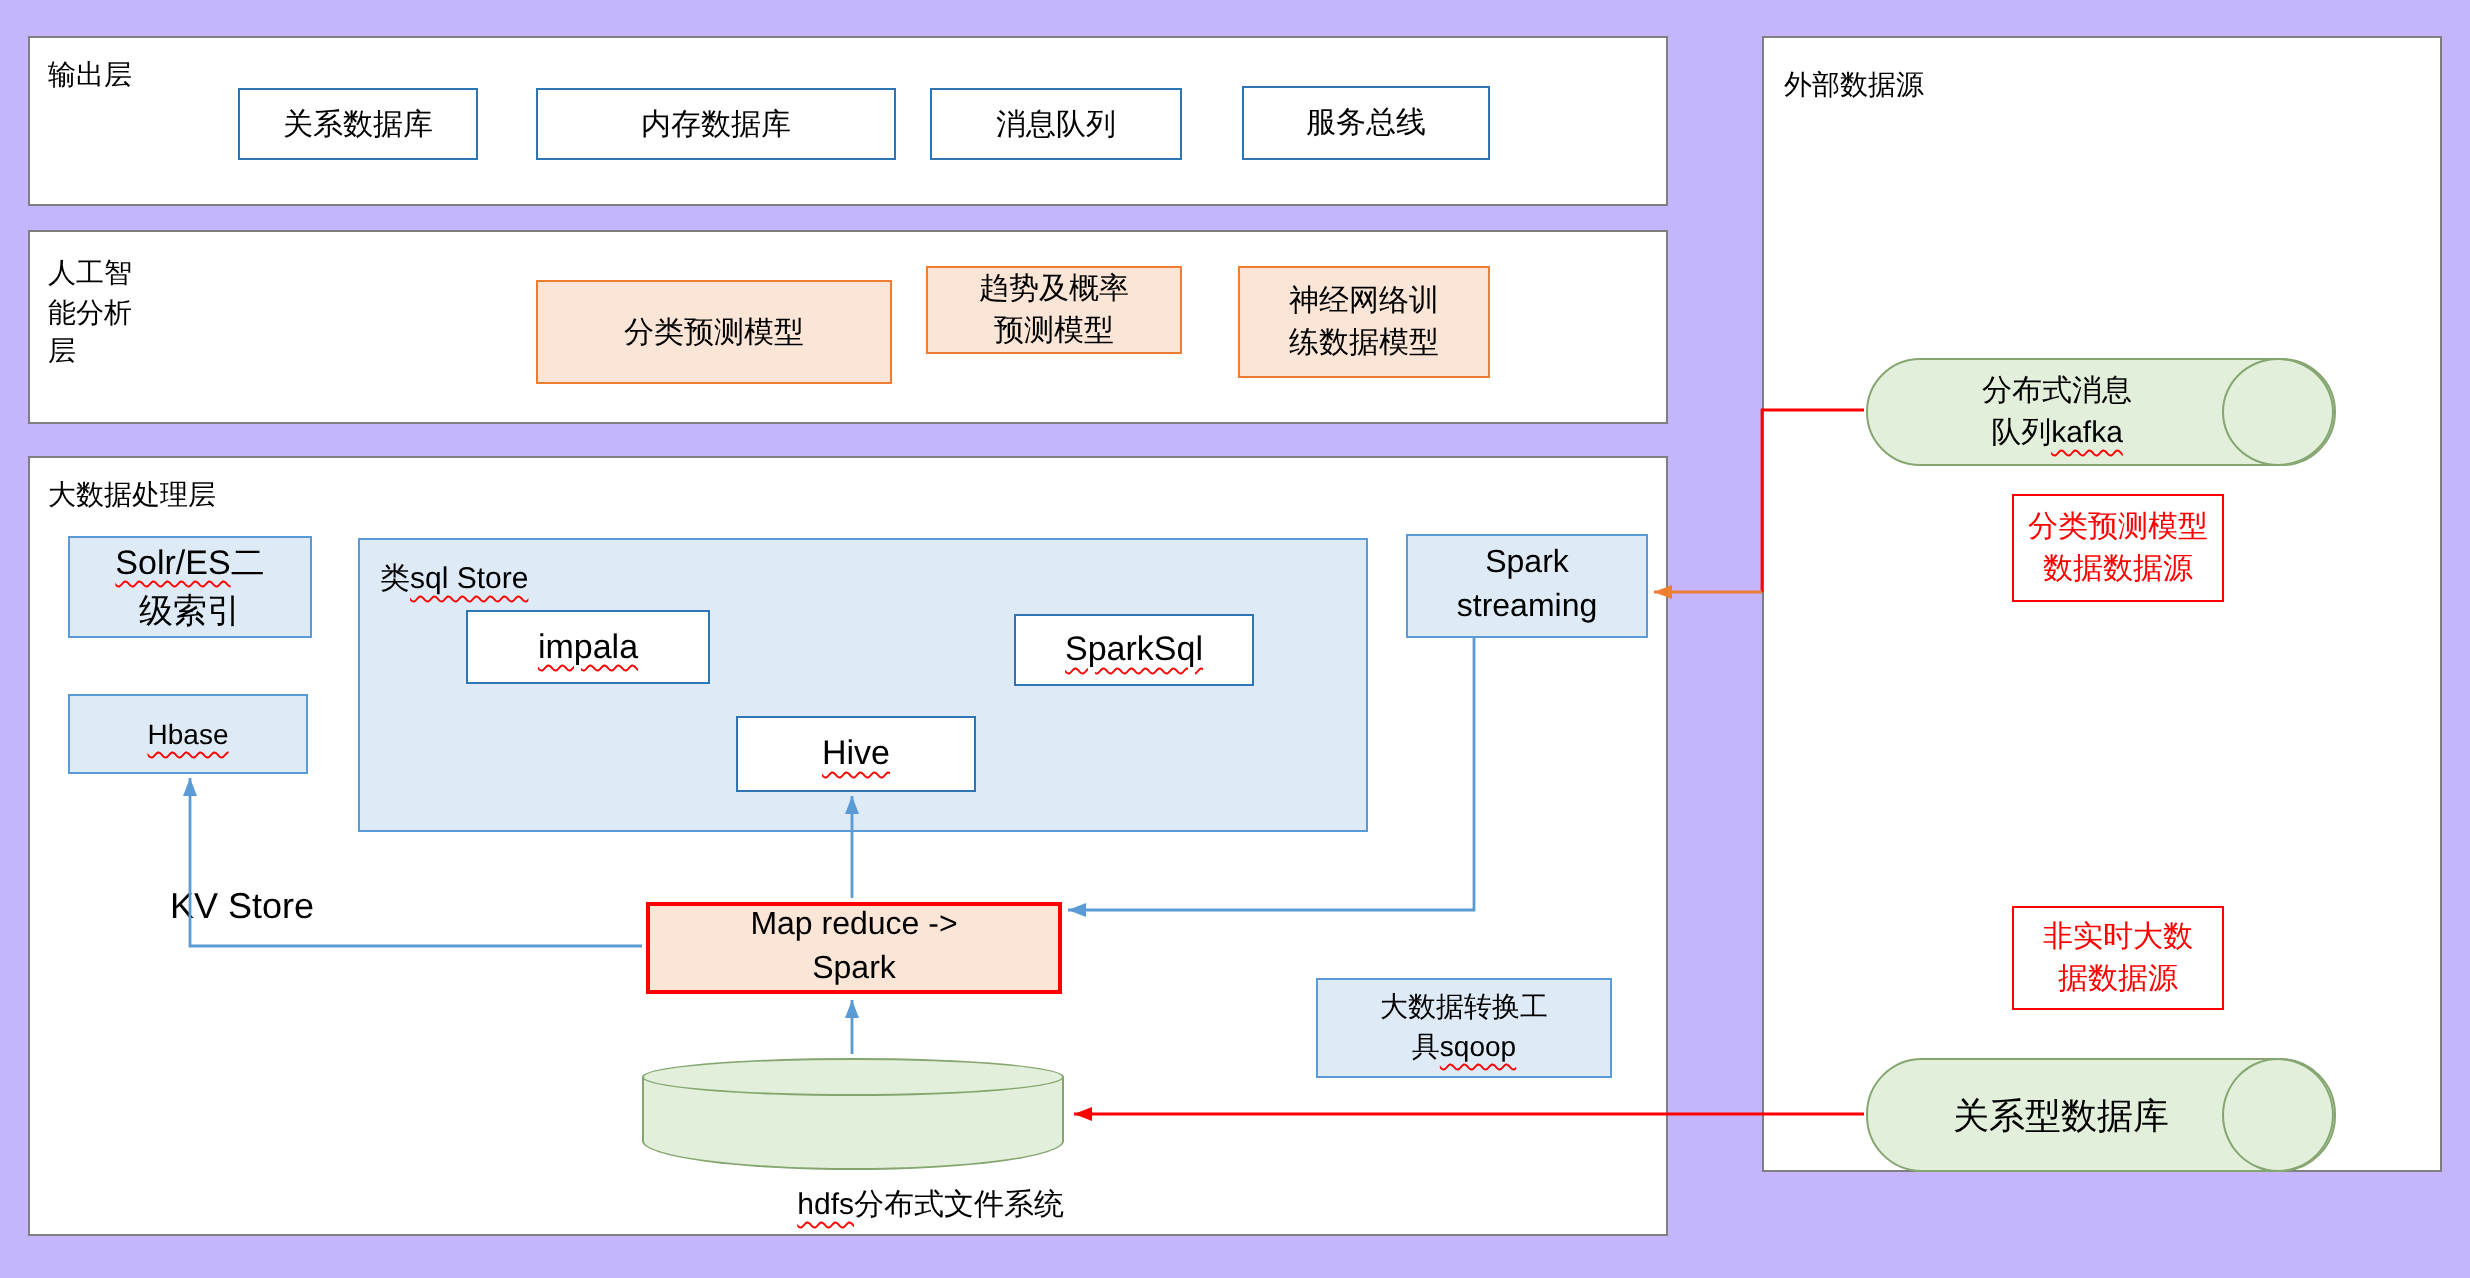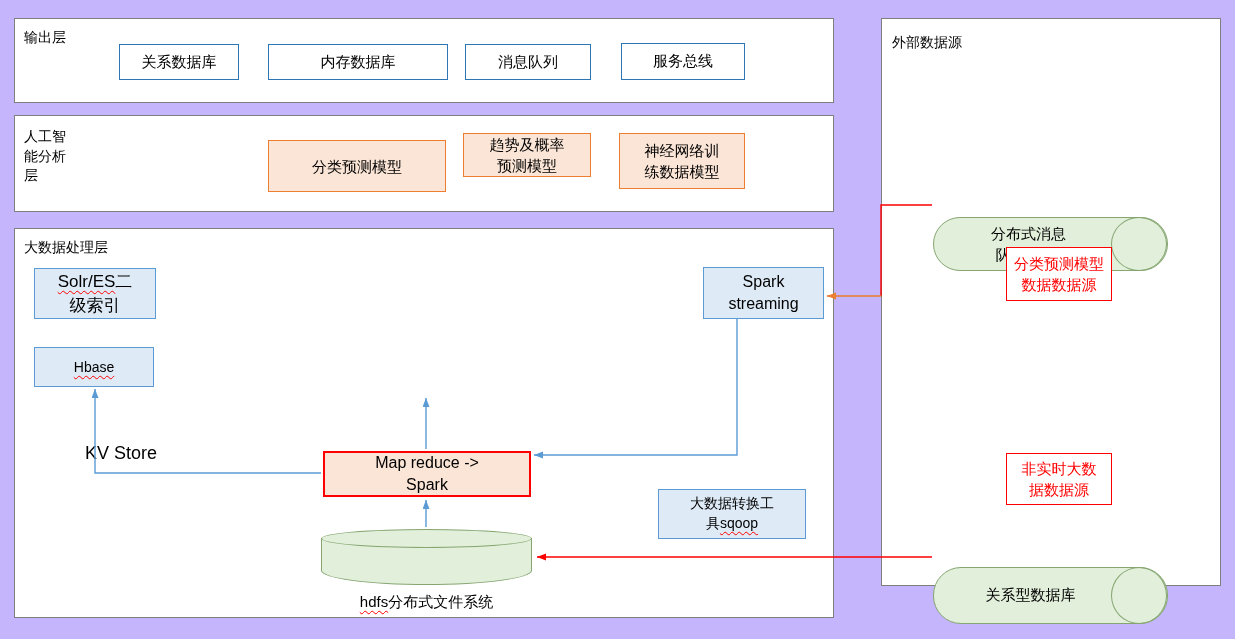--- a/index.html
+++ b/index.html
@@ -14,21 +14,21 @@
   .inner-white { background:#fff; border:1.5px solid var(--blue-border,#2E75B6); font-size:17px; }
   .orange { background:var(--peach-fill,#FBE5D6); border:1.5px solid var(--orange-border,#ED7D31); font-size:15px; }
   .blue { background:var(--light-blue,#DEEBF7); border:1.5px solid var(--panel-blue,#5B9BD5); }
   .sqlstore { background:var(--light-blue,#DEEBF7); border:1px solid var(--panel-blue,#5B9BD5); }
   .redbox { background:var(--peach-fill,#FBE5D6); border:2px solid var(--red,#FF0000); font-size:16px; }
   .redtext { background:#fff; border:1px solid var(--red,#FF0000); color:var(--red,#FF0000); font-size:15px; }
   .bl { display:block; line-height:1.4; }
   .msp { text-decoration-line:underline; text-decoration-style:wavy; text-decoration-color:var(--red,#FF0000); text-decoration-thickness:1px; text-underline-offset:3px; }
   .cyl-top { position:absolute; left:0; right:0; top:0; height:19px; background:var(--green-fill,#E2EFDA); border:1px solid var(--green-border,#85A671); border-radius:50%; }
   .cyl-body { position:absolute; left:0; right:0; top:9px; bottom:0; background:var(--green-fill,#E2EFDA); border:1px solid var(--green-border,#85A671); border-top:none; border-radius:0 0 55% 55% / 0 0 16px 16px; }
-  .hcyl { background:var(--green-fill,#E2EFDA); border:1px solid var(--green-border,#85A671); border-radius:28px;margin-top:38px; }
+  .hcyl { background:var(--green-fill,#E2EFDA); border:1px solid var(--green-border,#85A671); border-radius:28px; }
   .hcyl-cap { position:absolute; top:-1px; bottom:-1px; right:0; width:56px; border:1px solid var(--green-border,#85A671); border-radius:50%; background:transparent; }
   .ln-blue { stroke:var(--panel-blue,#5B9BD5); stroke-width:1.4; fill:none; }
   .ln-red { stroke:var(--red,#FF0000); stroke-width:1.4; fill:none; }
   .ln-orange { stroke:var(--orange-border,#ED7D31); stroke-width:1.6; fill:none; }
   .mk-blue { fill:var(--panel-blue,#5B9BD5); }
   .mk-red { fill:var(--red,#FF0000); }
   .mk-orange { fill:var(--orange-border,#ED7D31); }
   #arrows { position:absolute; left:0; top:0; pointer-events:none; z-index:10; }
 </style>
 </head>
@@ -77,20 +77,34 @@
 
     <div class="abs box blue" style="left:19px;top:39px;width:122px;height:51px;font-size:17px">
       <span class="bl"><span class="msp">Solr/ES</span><span>二</span></span>
       <span class="bl">级索引</span>
     </div>
 
     <div class="abs box blue" style="left:19px;top:118px;width:120px;height:40px;font-size:14px">
       <span class="msp">Hbase</span>
     </div>
 
+    <div class="abs sqlstore" style="left:164px;top:40px;width:505px;height:147px">
+      <div class="abs" style="left:10px;top:10px;font-size:15px">
+        <span>类</span><span class="msp">sql Store</span>
+      </div>
+      <div class="abs box inner-white" style="left:53px;top:35px;width:122px;height:37px">
+        <span class="msp">impala</span>
+      </div>
+      <div class="abs box inner-white" style="left:327px;top:37px;width:120px;height:36px">
+        <span class="msp">SparkSql</span>
+      </div>
+      <div class="abs box inner-white" style="left:188px;top:88px;width:120px;height:38px">
+        <span class="msp">Hive</span>
+      </div>
+    </div>
 
     <div class="abs box blue" style="left:688px;top:38px;width:121px;height:52px;font-size:16px">
       <span class="bl">Spark</span>
       <span class="bl">streaming</span>
     </div>
 
     <div class="abs" style="left:70px;top:214px;font-size:18px">KV Store</div>
 
     <div class="abs box redbox" style="left:308px;top:222px;width:208px;height:46px">
       <span class="bl">Map reduce -&gt;</span>
@@ -99,21 +113,21 @@
 
     <div class="abs box blue" style="left:643px;top:260px;width:148px;height:50px;font-size:14px">
       <span class="bl">大数据转换工</span>
       <span class="bl"><span>具</span><span class="msp">sqoop</span></span>
     </div>
 
     <div class="abs" style="left:306px;top:300px;width:211px;height:56px">
       <div class="cyl-body"></div>
       <div class="cyl-top"></div>
     </div>
-    <div class="abs" style="left:306px;top:364px;width:211px;text-align:center;font-size:15px">
+    <div class="abs" style="left:306px;top:364px;width:211px;text-align:right;font-size:15px">
       <span class="msp">hdfs</span><span>分布式文件系统</span>
     </div>
   </div>
 
   <div class="abs panel" style="left:881px;top:18px;width:340px;height:568px">
     <div class="panel-title" style="left:10px;top:14px">外部数据源</div>
 
     <div class="abs hcyl" style="left:51px;top:160px;width:235px;height:54px">
       <div class="hcyl-cap"></div>
       <div class="box" style="position:absolute;inset:0;padding-right:44px;font-size:15px">
@@ -127,21 +141,21 @@
       <span class="bl">数据数据源</span>
     </div>
 
     <div class="abs box redtext" style="left:124px;top:434px;width:106px;height:52px">
       <span class="bl">非实时大数</span>
       <span class="bl">据数据源</span>
     </div>
 
     <div class="abs hcyl" style="left:51px;top:510px;width:235px;height:57px">
       <div class="hcyl-cap"></div>
-      <div class="box" style="position:absolute;inset:0;padding-right:40px;font-size:15px">
+      <div class="box" style="position:absolute;inset:0;padding-right:40px;font-size:18px">
         <span>关系型数据库</span>
       </div>
     </div>
   </div>
 
   <svg id="arrows" width="1235" height="639" viewBox="0 0 1235 639">
     <defs>
       <marker id="ah-blue" markerUnits="userSpaceOnUse" markerWidth="10" markerHeight="8" refX="9" refY="3.5" orient="auto">
           <path d="M0,0 L9,3.5 L0,7 Z" class="mk-blue"></path>
         </marker>

